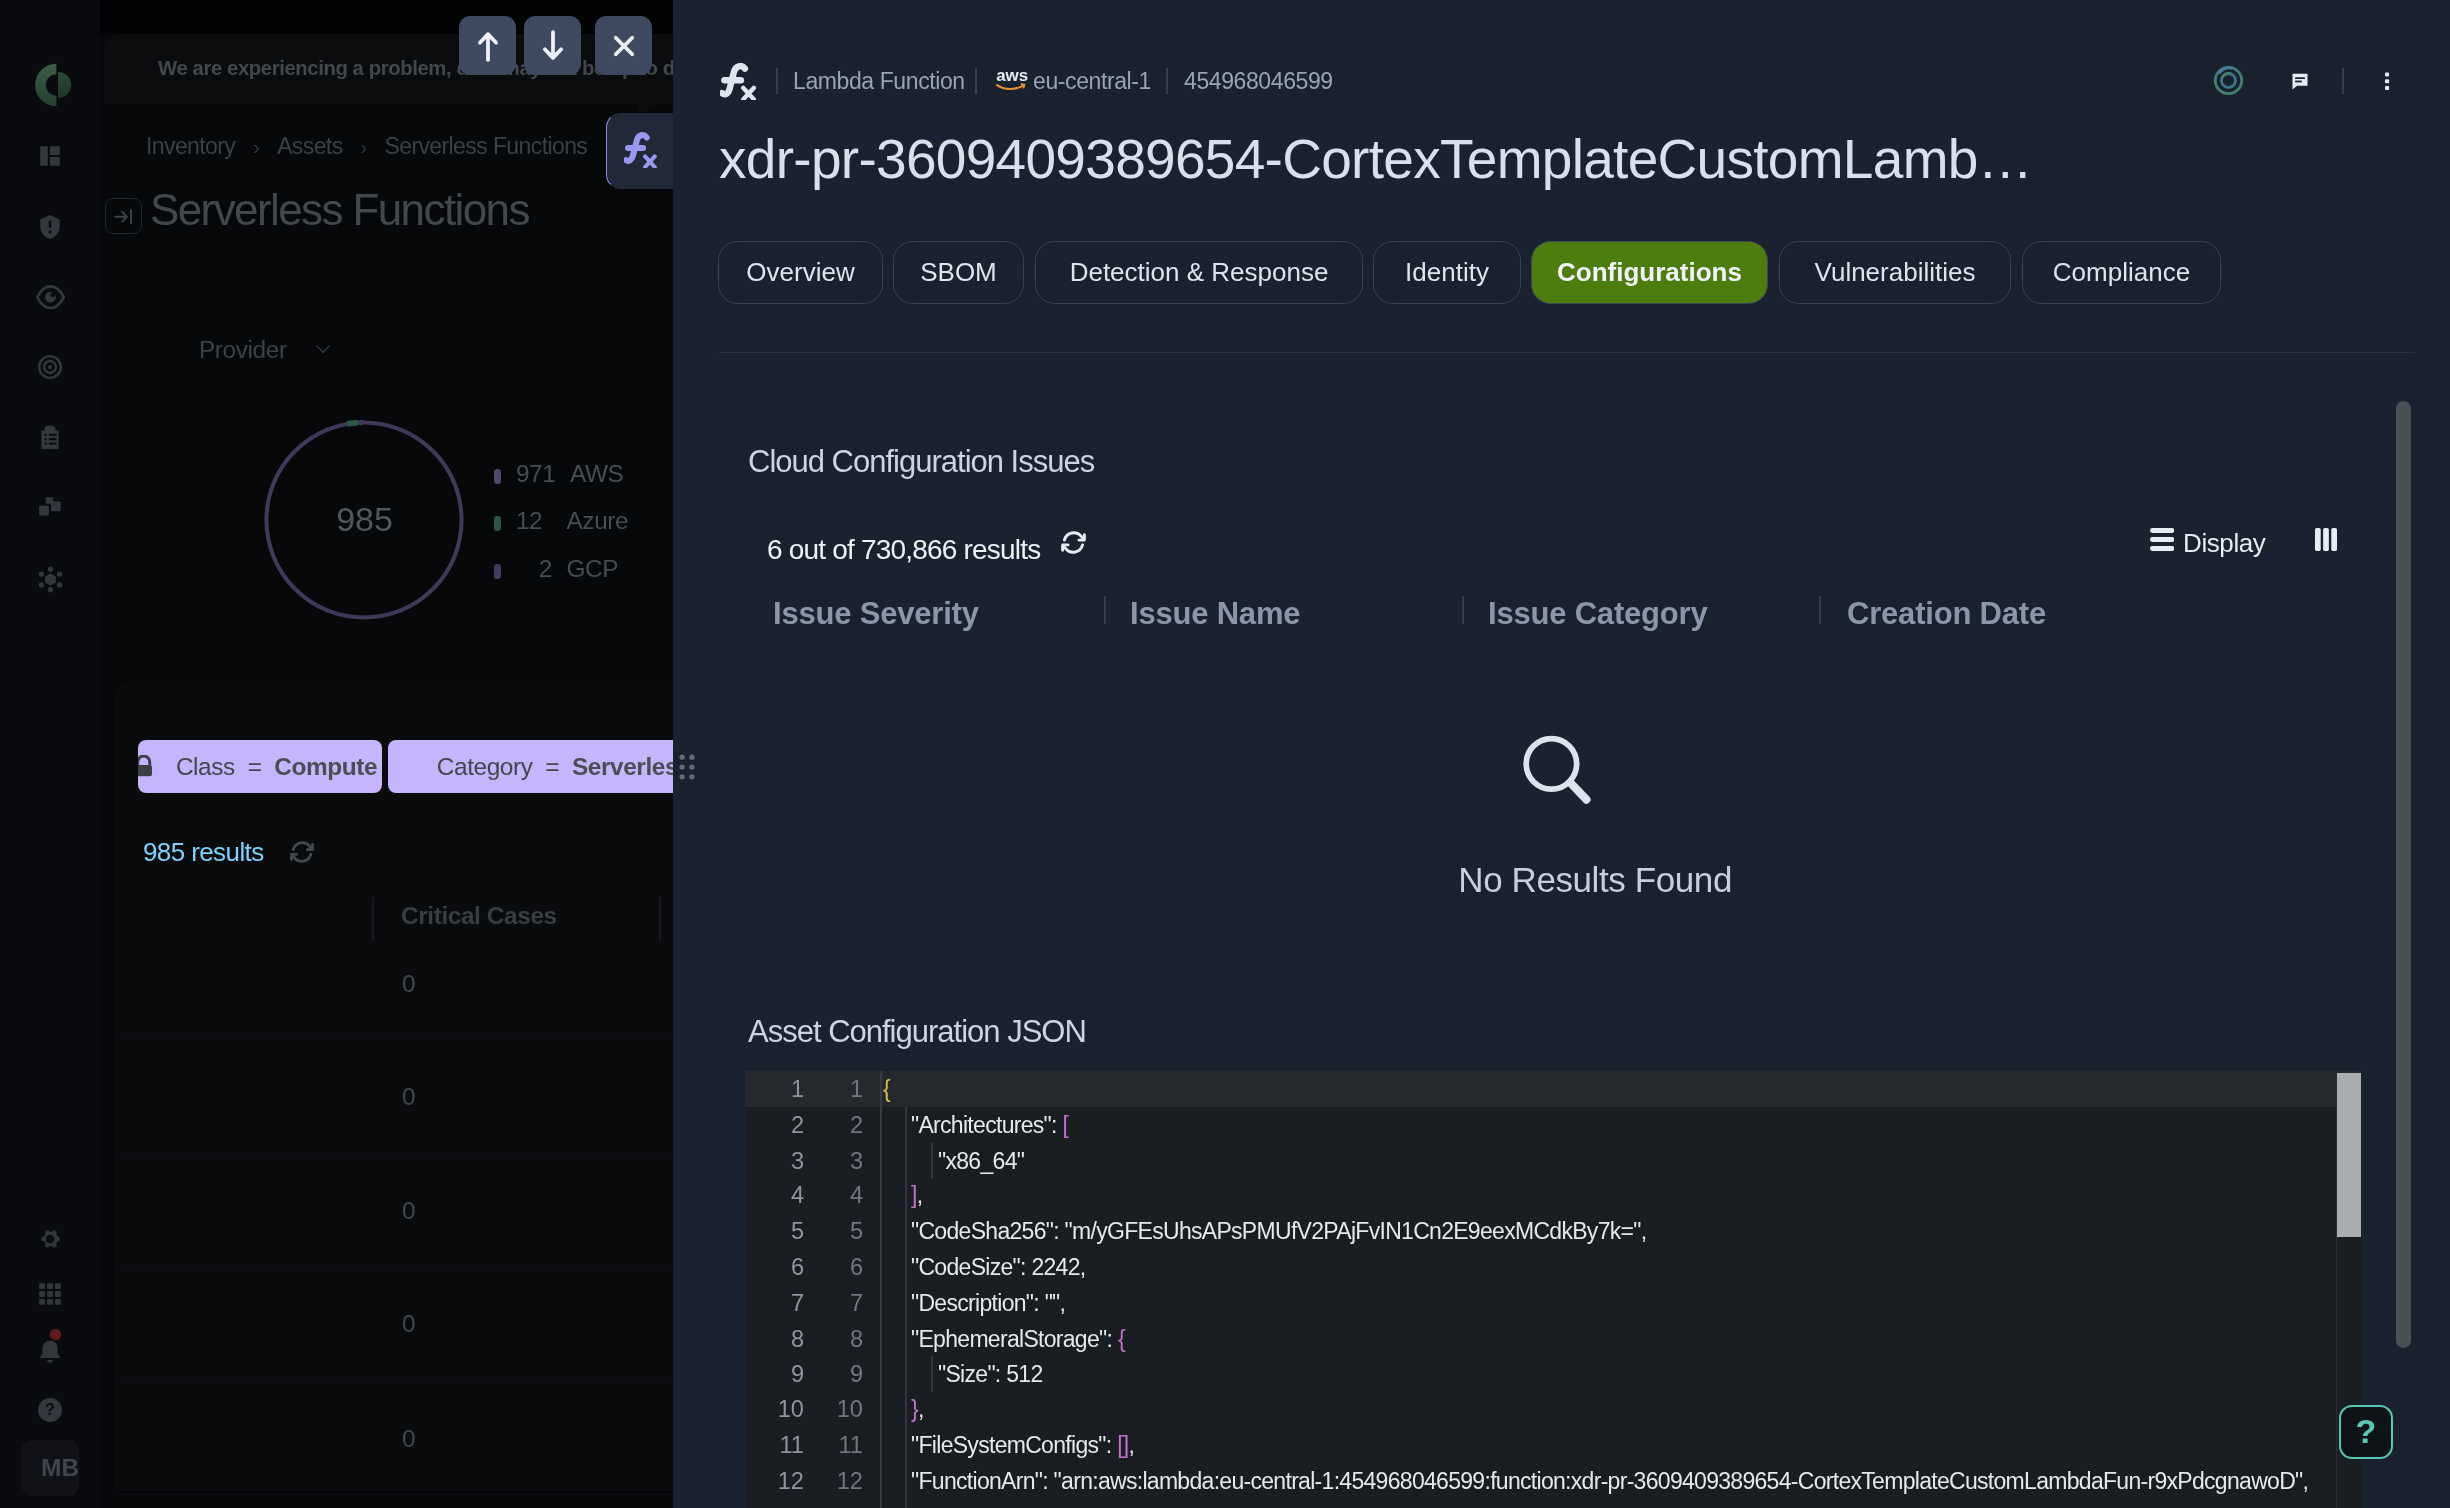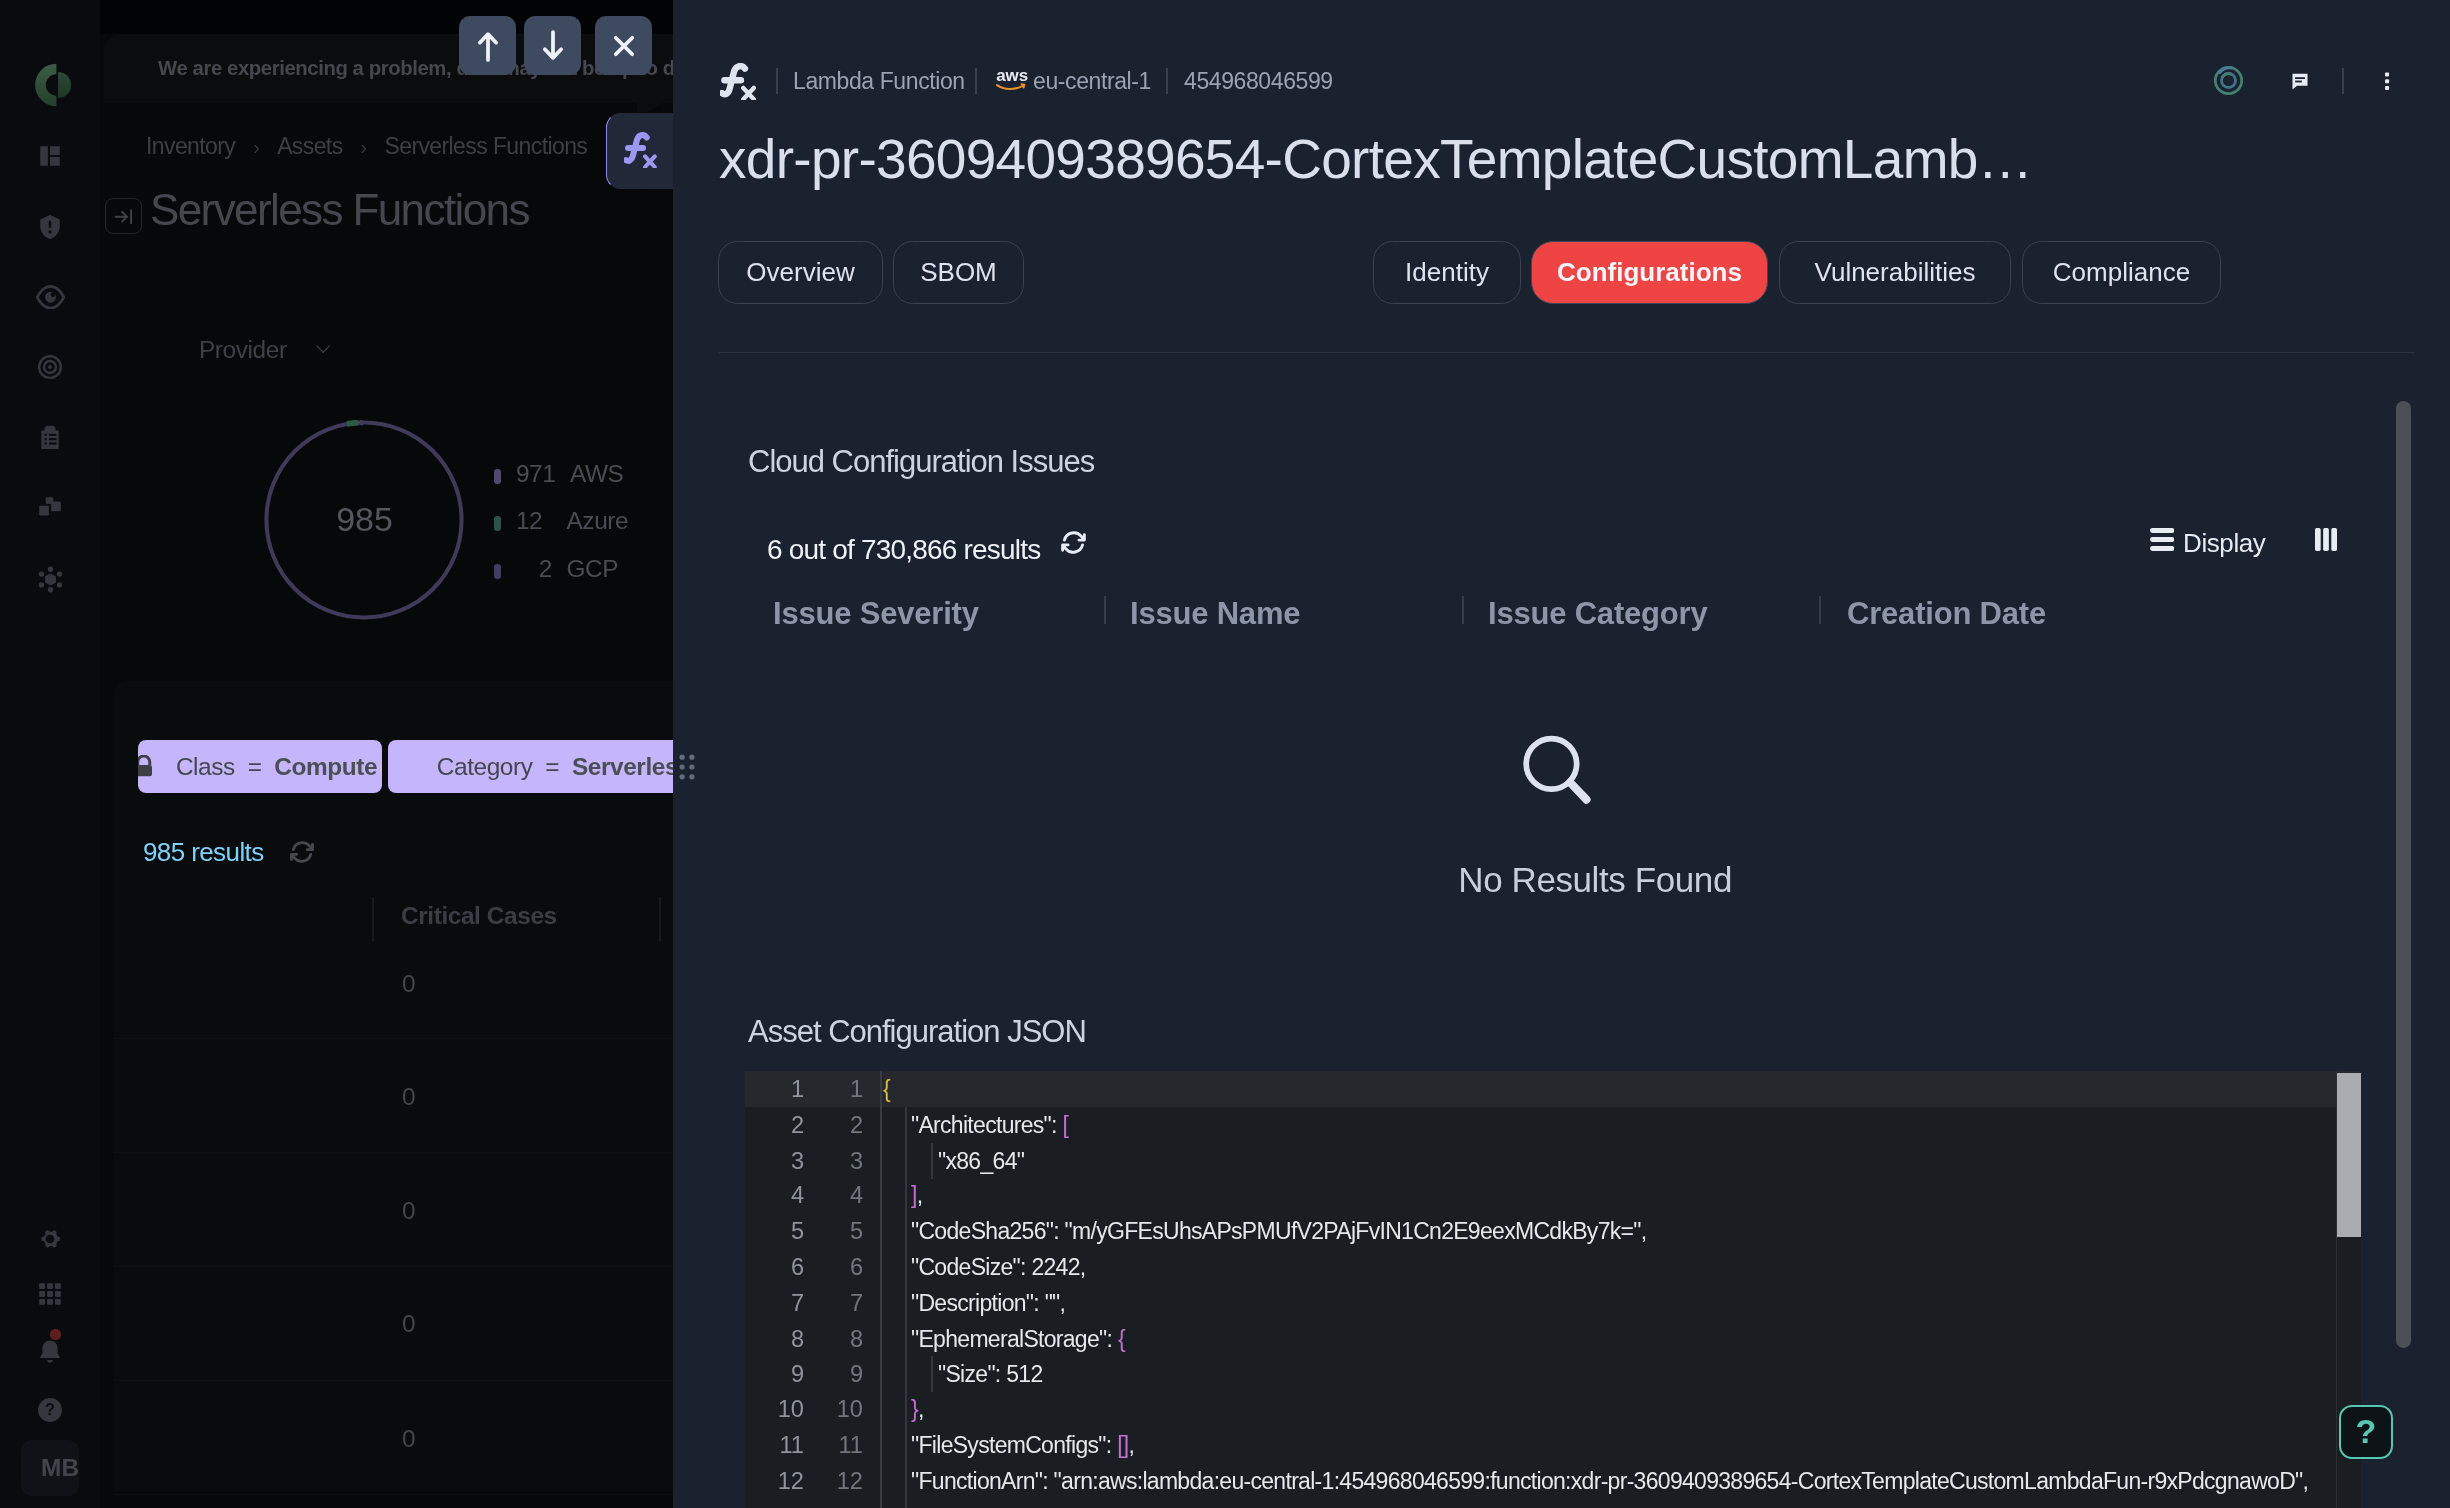--- a/index.html
+++ b/index.html
@@ -48,21 +48,21 @@
 
 
 #drawer { left:673px; top:0; width:1777px; height:1509px; background:#1a212f; }
 #dh-type { left:120px; top:67px; font-size:23px; letter-spacing:-0.4px; line-height:28px; font-weight:500; color:#99a3b3; }
 .dvline { position:absolute; width:1.6px; height:26px; background:#39414f; top:68px; }
 #dh-region { left:360px; top:67px; font-size:23px; letter-spacing:-0.4px; line-height:28px; font-weight:500; color:#99a3b3; }
 #dh-account { left:511px; top:67px; font-size:23px; letter-spacing:-0.4px; line-height:28px; font-weight:500; color:#99a3b3; }
 #dtitle { left:46px; top:127px; font-size:55px; color:#d9e0ec; letter-spacing:-0.7px; }
 .tab { position:absolute; top:241px; height:63px; border:1.6px solid #3a4354; border-radius:19.5px; font-size:26px; color:#dde4ee; text-align:center; }
 .tab span { display:inline-block; line-height:60px; }
-.tab.active { background:#ef4444; border-color:#3c4759; font-weight:bold; color:#f2f5f9;border-radius:22px; }
+.tab.active { background:#4d7c0f; border-color:#3c4759; font-weight:bold; color:#f2f5f9; }
 #tabline { left:46px; top:352px; width:1696px; height:0.8px; background:#2a3342; }
 #cci { left:75px; top:444px; font-size:31px; letter-spacing:-1px; color:#ccd4e0; }
 #rescount { left:94px; top:534px; font-size:28px; letter-spacing:-0.8px; color:#eef2f7; }
 #display { left:1510px; top:528px; font-size:26px; letter-spacing:-0.4px; font-weight:500; color:#e8edf4; }
 .thead { position:absolute; top:596px; font-size:31px; letter-spacing:-0.2px; font-weight:bold; color:#8c96a8; }
 .thline { position:absolute; top:596px; width:1.6px; height:28px; background:#343d4c; }
 #noresults { left:701px; top:860px; width:358px; text-align:right; font-size:35px; letter-spacing:-0.4px; color:#c7cfdb; }
 #acj { left:75px; top:1014px; font-size:31px; letter-spacing:-1px; color:#ccd4e0; }
 
 
@@ -258,20 +258,21 @@
   <div class="dvline abs" style="left:1669px;"></div>
   <svg class="abs" style="left:1710px;top:72px;" width="8.1" height="19.5" viewBox="0 0 10 24" fill="#e7ecf4">
       <rect x="2.5" y="0.5" width="5" height="5" rx="1.2"></rect>
       <rect x="2.5" y="8.8" width="5" height="5" rx="1.2"></rect>
       <rect x="2.5" y="17.1" width="5" height="5" rx="1.2"></rect>
     </svg>
   <div id="dtitle" class="abs">xdr-pr-3609409389654-CortexTemplateCustomLamb…</div>
 
   <div class="tab abs" style="left:45px; width:165px;"><span>Overview</span></div>
   <div class="tab abs" style="left:220px; width:131px;"><span>SBOM</span></div>
+  <div class="tab abs" style="left:362px; width:328px;"><span>Detection &amp; Response</span></div>
   <div class="tab abs" style="left:700px; width:148px;"><span>Identity</span></div>
   <div class="tab active abs" style="left:858px; width:237px;"><span>Configurations</span></div>
   <div class="tab abs" style="left:1106px; width:232px;"><span>Vulnerabilities</span></div>
   <div class="tab abs" style="left:1349px; width:199px;"><span>Compliance</span></div>
   <div id="tabline" class="abs"></div>
 
   <div id="cci" class="abs">Cloud Configuration Issues</div>
   <div id="rescount" class="abs">6 out of 730,866 results</div>
   <svg class="abs" style="left:386px;top:528px;" width="29" height="29" viewBox="0 0 24 24">
       <path d="M4.5 10 a8 8 0 0 1 14 -3 l2 2.5" stroke="#e8ecf4" stroke-width="2.4" fill="none" stroke-linecap="round"></path>

